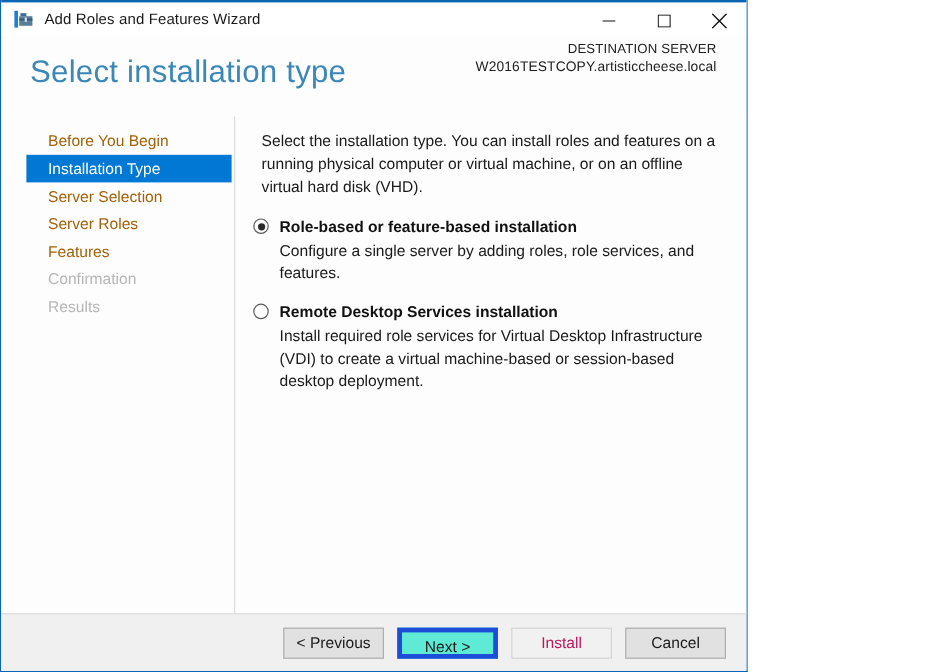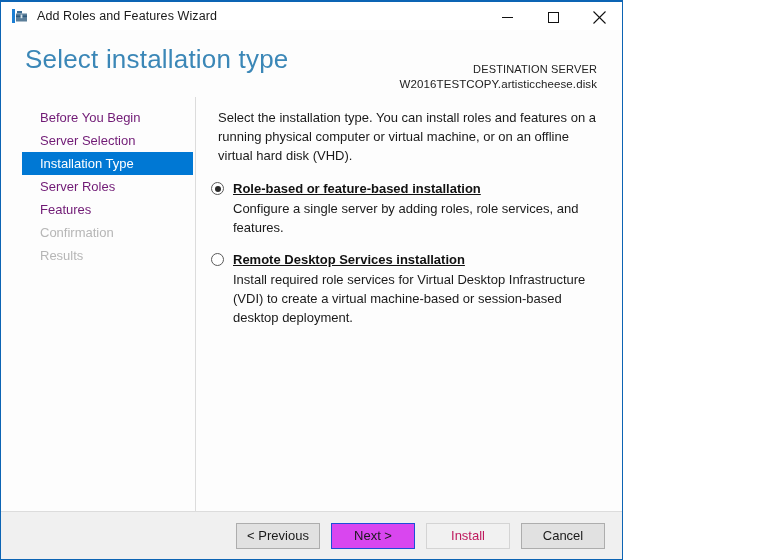--- a/index.html
+++ b/index.html
@@ -87,21 +87,21 @@
     top: 14px;
     font-size: 26px;
     font-weight: 300;
     color: #3b87b7;
     letter-spacing: 0.2px;
     white-space: nowrap;
   }
   .dest {
     position: absolute;
     right: 25px;
-    top: 32px;
+    top: 4px;
     text-align: right;
     line-height: 15px;
   }
   .dest-label {
     display: block;
     font-size: 11px;
     color: #222222;
     letter-spacing: 0.15px;
   }
   .dest-value {
@@ -127,21 +127,21 @@
     padding-top: 9px;
     box-sizing: border-box;
   }
   .nav-item {
     height: 23px;
     line-height: 23px;
     margin-left: 21px;
     margin-right: 2px;
     padding-left: 18px;
     font-size: 13px;
-    color: #701a75;
+    color: #a16207;
     white-space: nowrap;
     box-sizing: border-box;
     cursor: default;
   }
   .nav-item.active {
     background: #0078d4;
     color: #ffffff;
   }
   .nav-item.disabled {
     color: #b6b6b6;
@@ -187,21 +187,20 @@
     margin-top: -3px;
     background: #2b2b2b;
     border-radius: 50%;
   }
   .option-title {
     font-size: 13px;
     font-weight: bold;
     color: #111111;
     line-height: 17px;
     margin: 0;
-    text-decoration: underline;
   }
   .option-desc {
     font-size: 13px;
     color: #1a1a1a;
     line-height: 19px;
     margin: 2px 0 0 0;
     max-width: 532px;
   }
 
   
@@ -226,22 +225,22 @@
     color: #1a1a1a;
     background: #e1e1e1;
     border: 1px solid #adadad;
     box-sizing: border-box;
     cursor: default;
     padding: 0;
     line-height: 24px;
     text-align: center;
   }
   .btn.primary {
-    background: #d946ef;
-    border: 1px solid #1d4ed8;
+    background: #5eead4;
+    border: 4px solid #1d4ed8;
   }
   .btn.disabled {
     background: #f1f1f1;
     border: 1px solid #d4d4d4;
     color: #be185d;
   }
 </style>
 </head>
 <body>
 
@@ -276,30 +275,30 @@
             <line x1="12.5" y1="0.5" x2="0.5" y2="12.5" stroke="#111" stroke-width="1.1"></line>
           </svg>
       </button>
     </div>
   </div>
 
   <div class="header">
     <div class="page-title">Select installation type</div>
     <div class="dest">
       <span class="dest-label">DESTINATION SERVER</span>
-      <span class="dest-value">W2016TESTCOPY.artisticcheese.disk</span>
+      <span class="dest-value">W2016TESTCOPY.artisticcheese.local</span>
     </div>
   </div>
 
   <div class="body-area">
 
     <div class="sidebar">
       <div class="nav-item">Before You Begin</div>
+      <div class="nav-item active">Installation Type</div>
       <div class="nav-item">Server Selection</div>
-      <div class="nav-item active">Installation Type</div>
       <div class="nav-item">Server Roles</div>
       <div class="nav-item">Features</div>
       <div class="nav-item disabled">Confirmation</div>
       <div class="nav-item disabled">Results</div>
     </div>
 
     <div class="content">
       <p class="intro">Select the installation type. You can install roles and features on a running physical computer or virtual machine, or on an offline virtual hard disk (VHD).</p>
 
       <div class="option">

